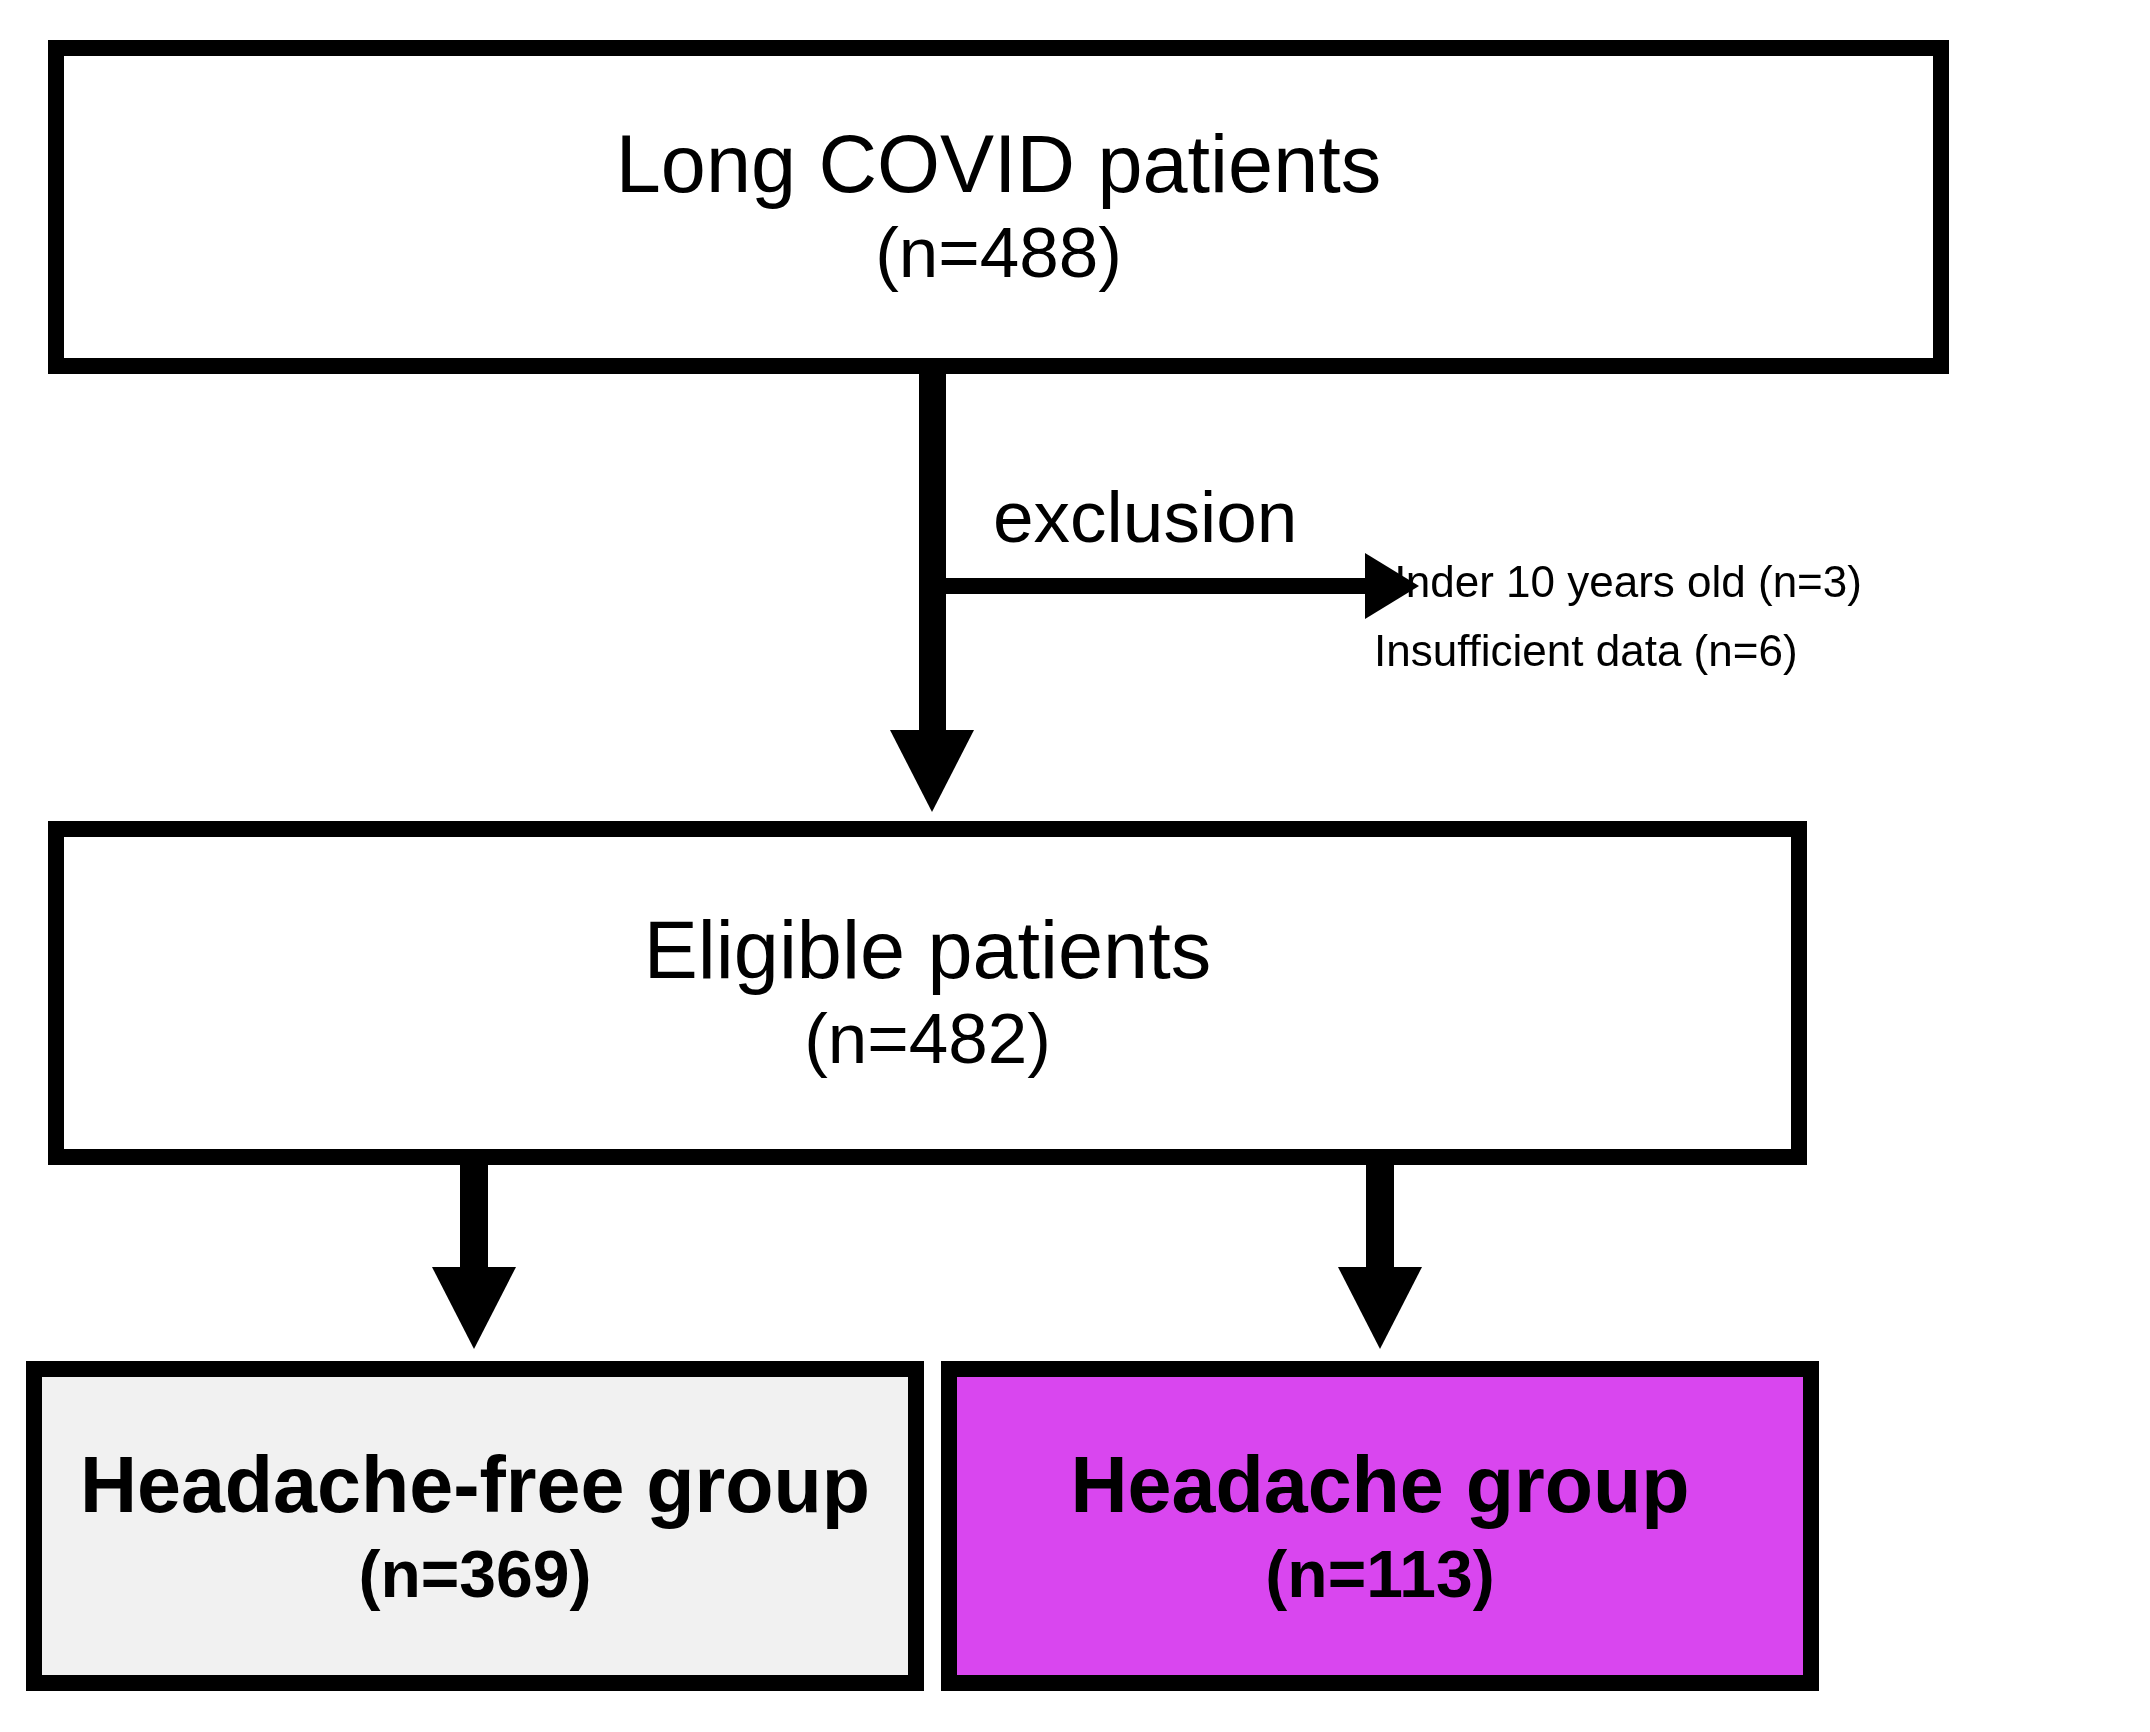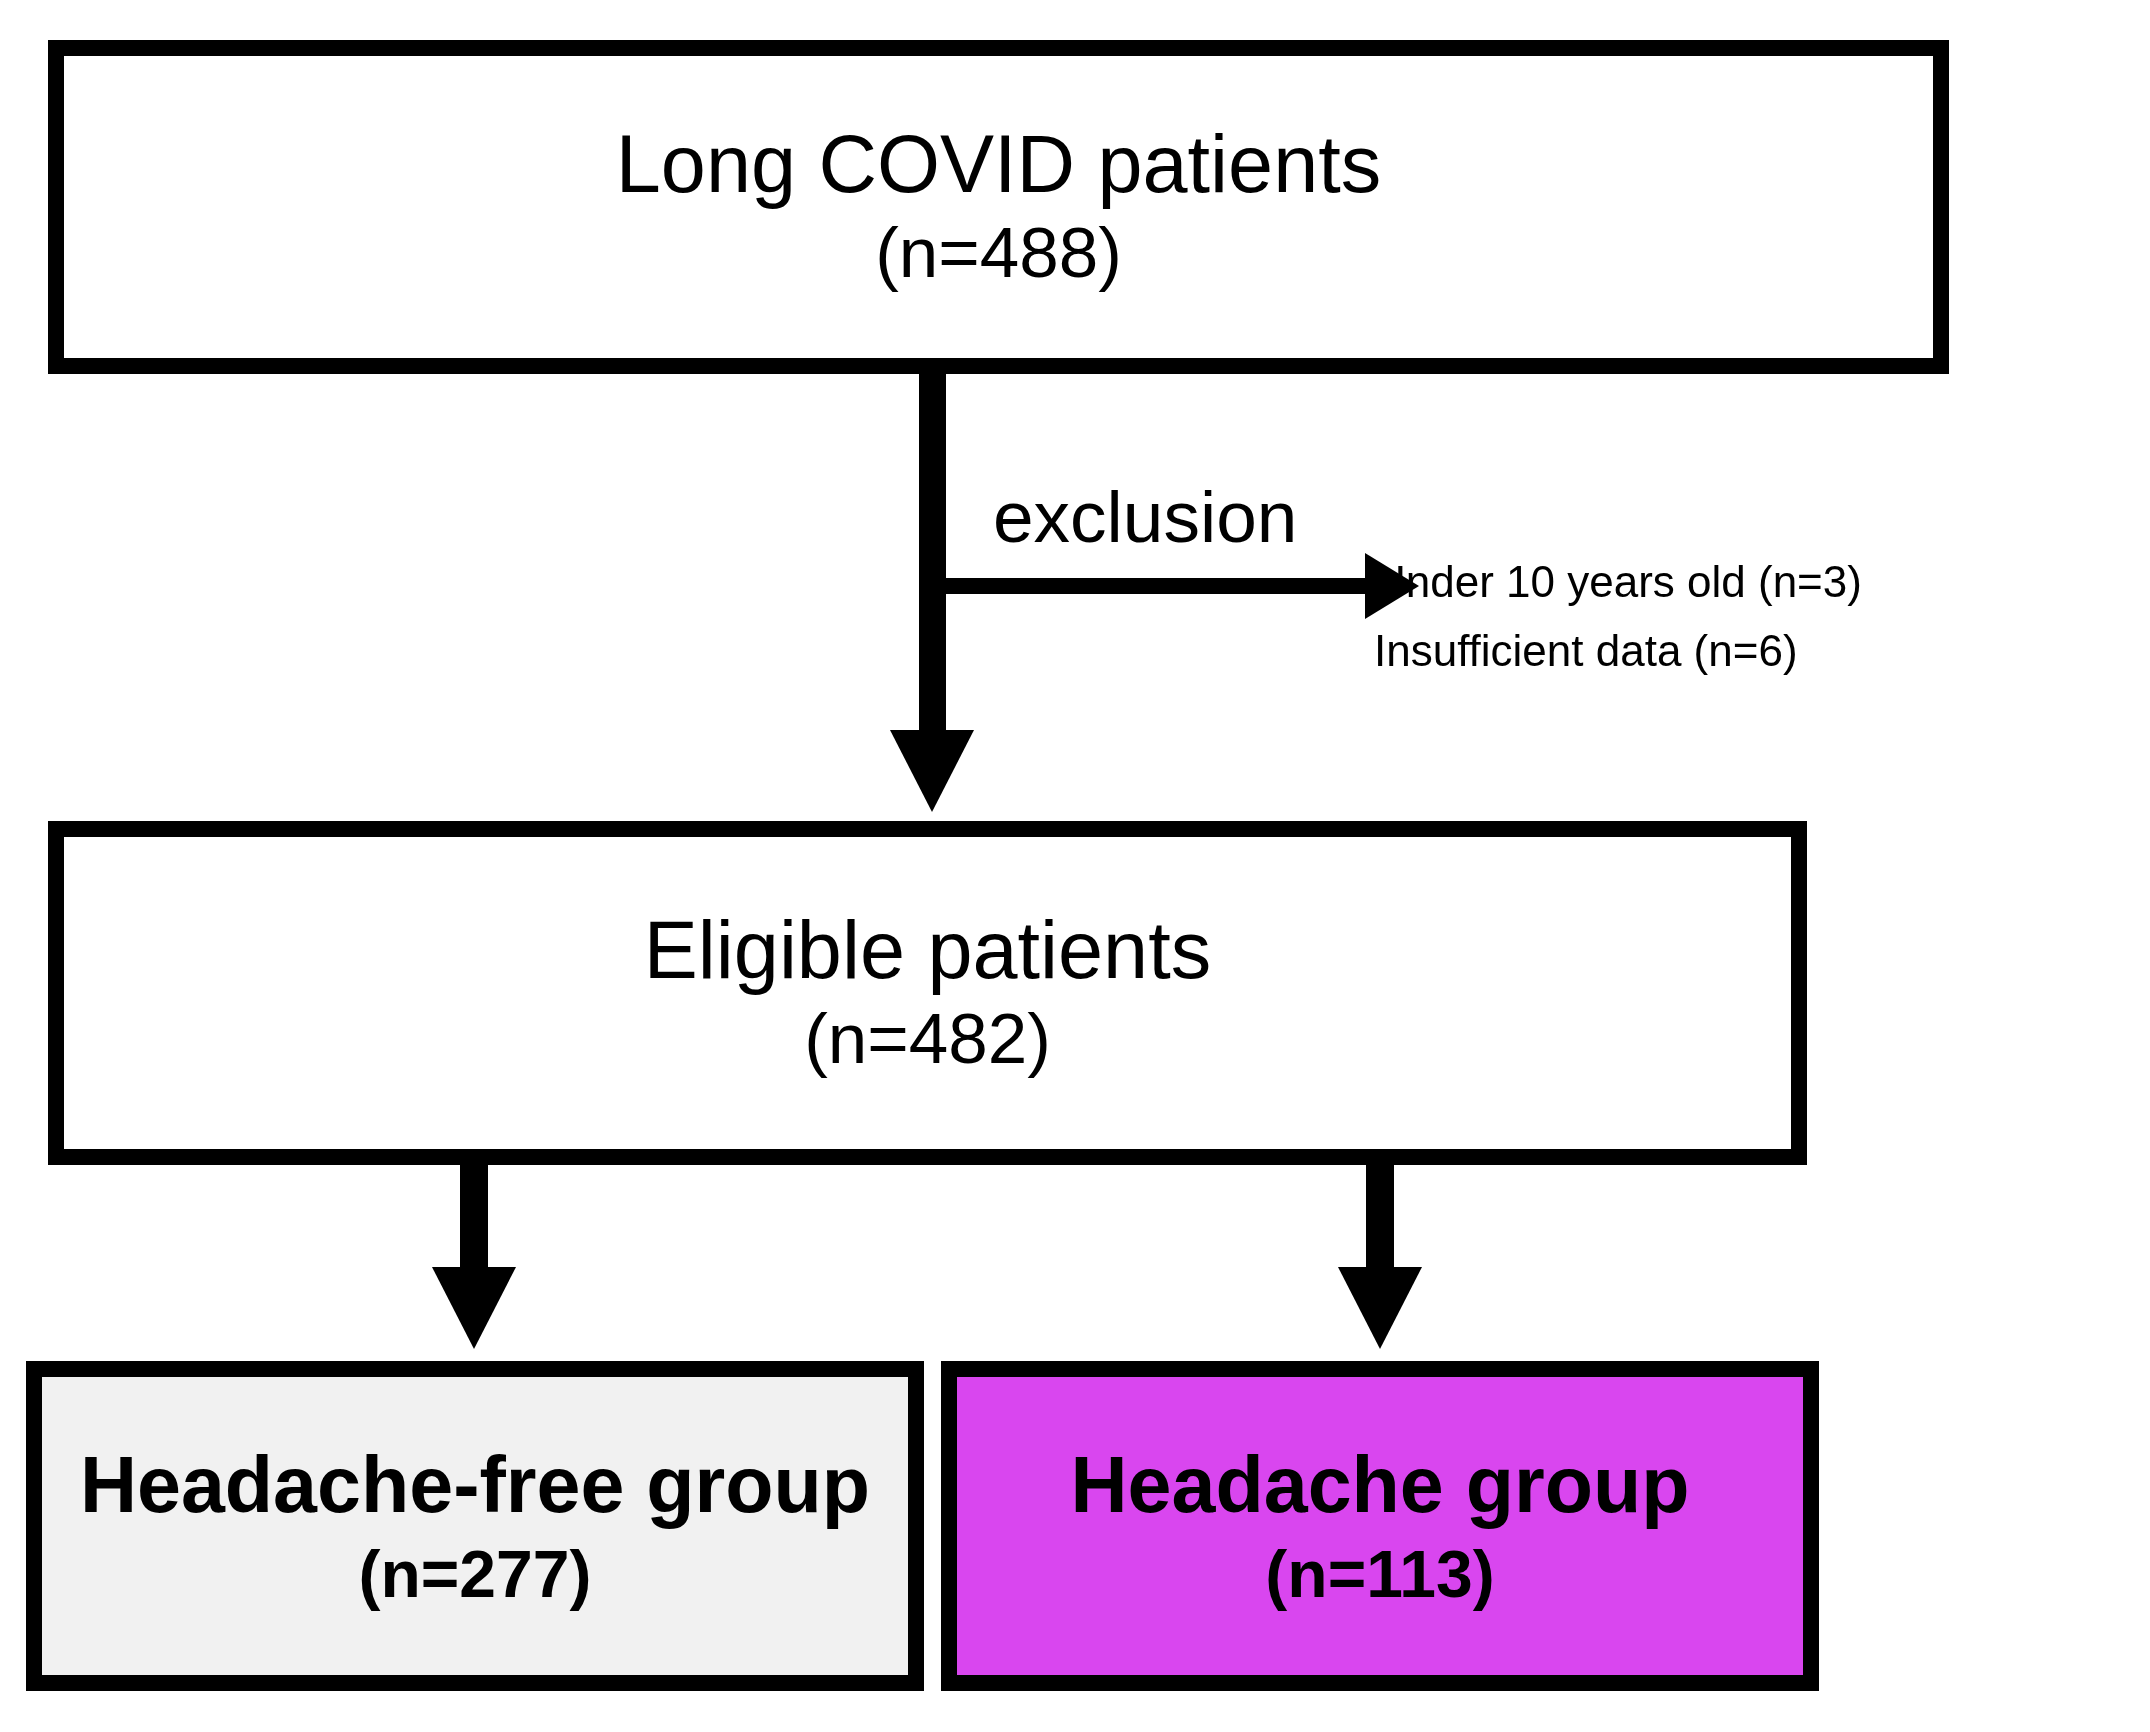--- a/index.html
+++ b/index.html
@@ -119,21 +119,21 @@
   </div>
 
   <div class="stem" id="a2-stem"></div>
   <div class="head-down" id="a2-head"></div>
 
   <div class="stem" id="a3-stem"></div>
   <div class="head-down" id="a3-head"></div>
 
   <div class="node" id="box-bl">
     <div class="line1">Headache-free group</div>
-    <div class="line2">(n=277)</div>
+    <div class="line2">(n=369)</div>
   </div>
 
   <div class="node" id="box-br">
     <div class="line1">Headache group</div>
     <div class="line2">(n=113)</div>
   </div>
 
 </div>
 
 

